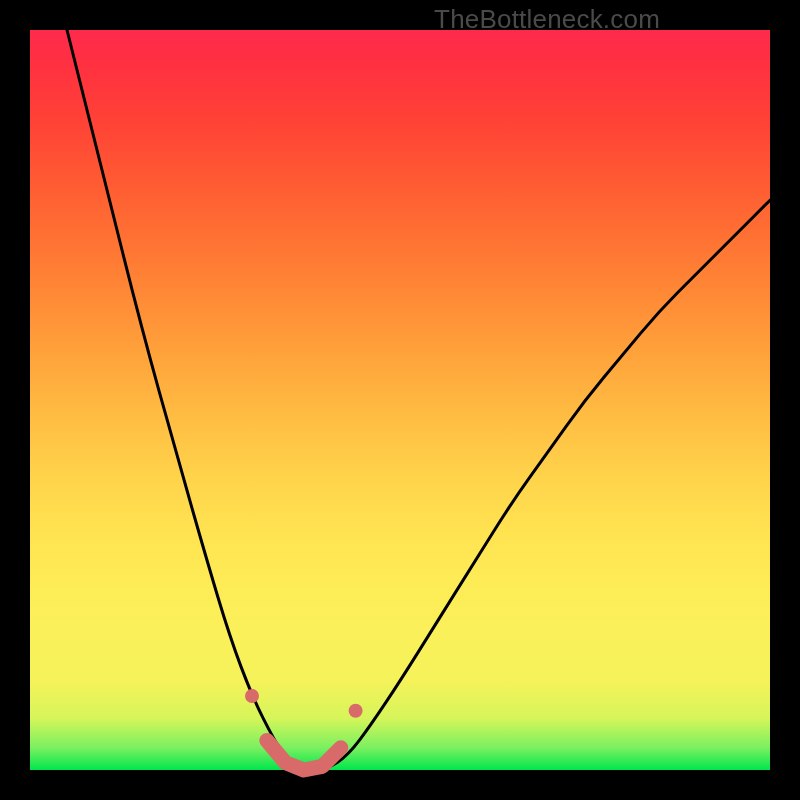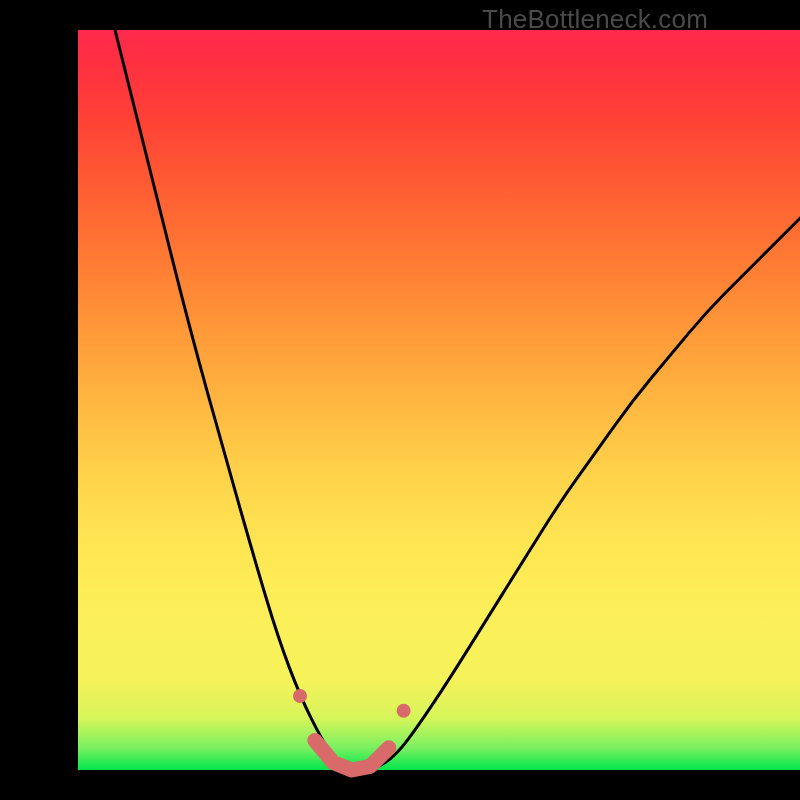--- a/index.html
+++ b/index.html
@@ -10,21 +10,20 @@
     overflow: hidden;
     background: #000;
     font-family: Arial, Helvetica, sans-serif;
   }
   .frame {
     position: absolute;
     left: 0; top: 0;
     width: 672px;
     height: 800px;
     background: #000;
-    margin-left: 48px;
   }
   .plot {
     position: absolute;
     left: 30px;
     top: 30px;
     width: 740px;
     height: 740px;
     
     background: linear-gradient(to top,
       #00e64d 0%,

